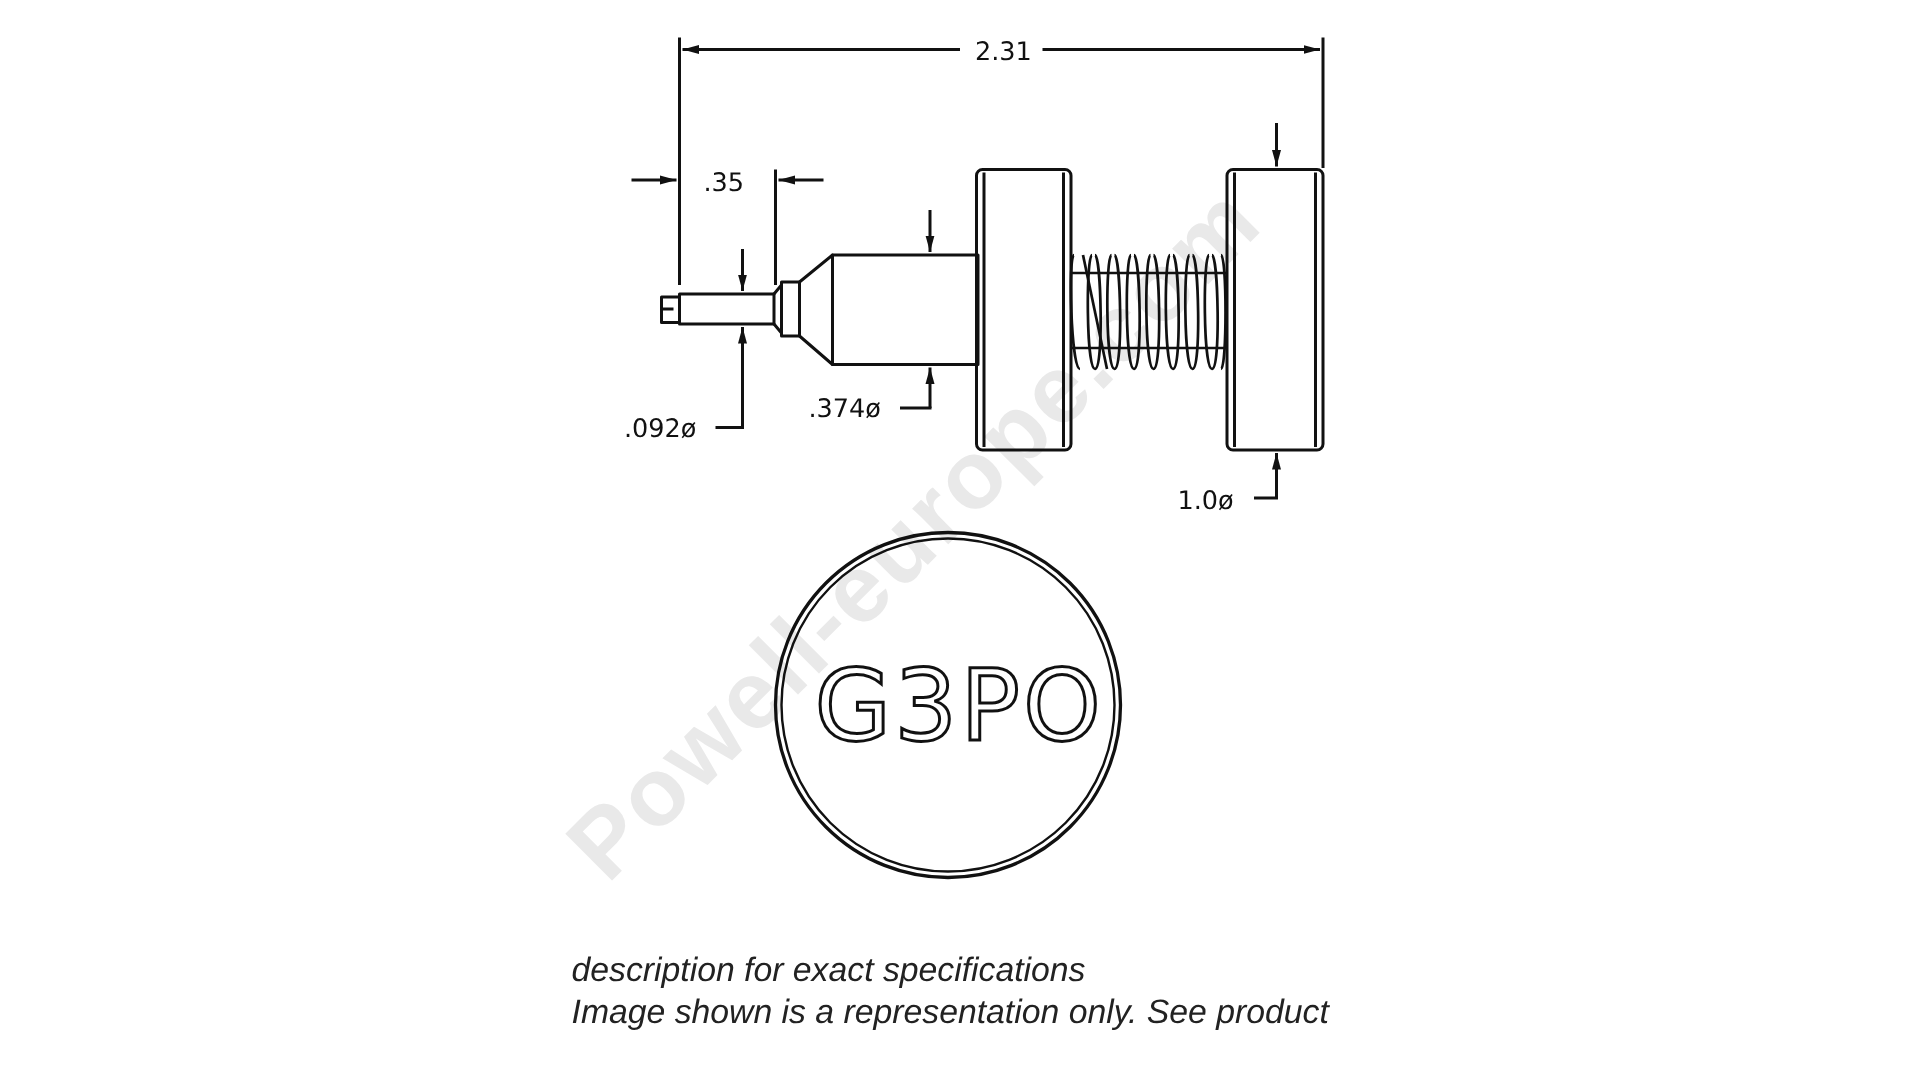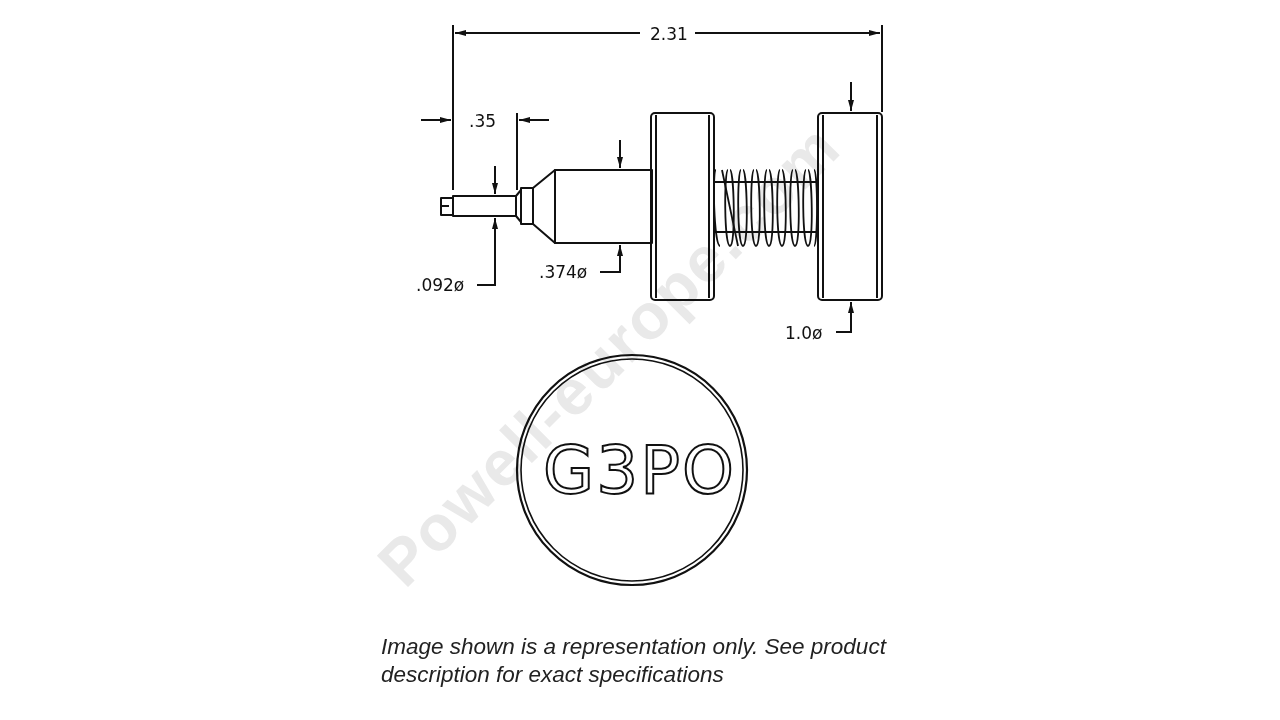--- a/index.html
+++ b/index.html
@@ -110,15 +110,15 @@
   <text class="dimtext" x="650" y="40">2.31</text>
   <text class="dimtext" x="469" y="127">.35</text>
   <text class="dimtext" x="416" y="291">.092ø</text>
   <text class="dimtext" x="539" y="278">.374ø</text>
   <text class="dimtext" x="785" y="339">1.0ø</text>
 
   <text class="mark" x="543" y="493">G3PO</text>
 </svg>
 
 <div class="caption">
+  <div>description for exact specifications</div>
   <div>Image shown is a representation only. See product</div>
-  <div>description for exact specifications</div>
 </div>
 
 </body></html>

